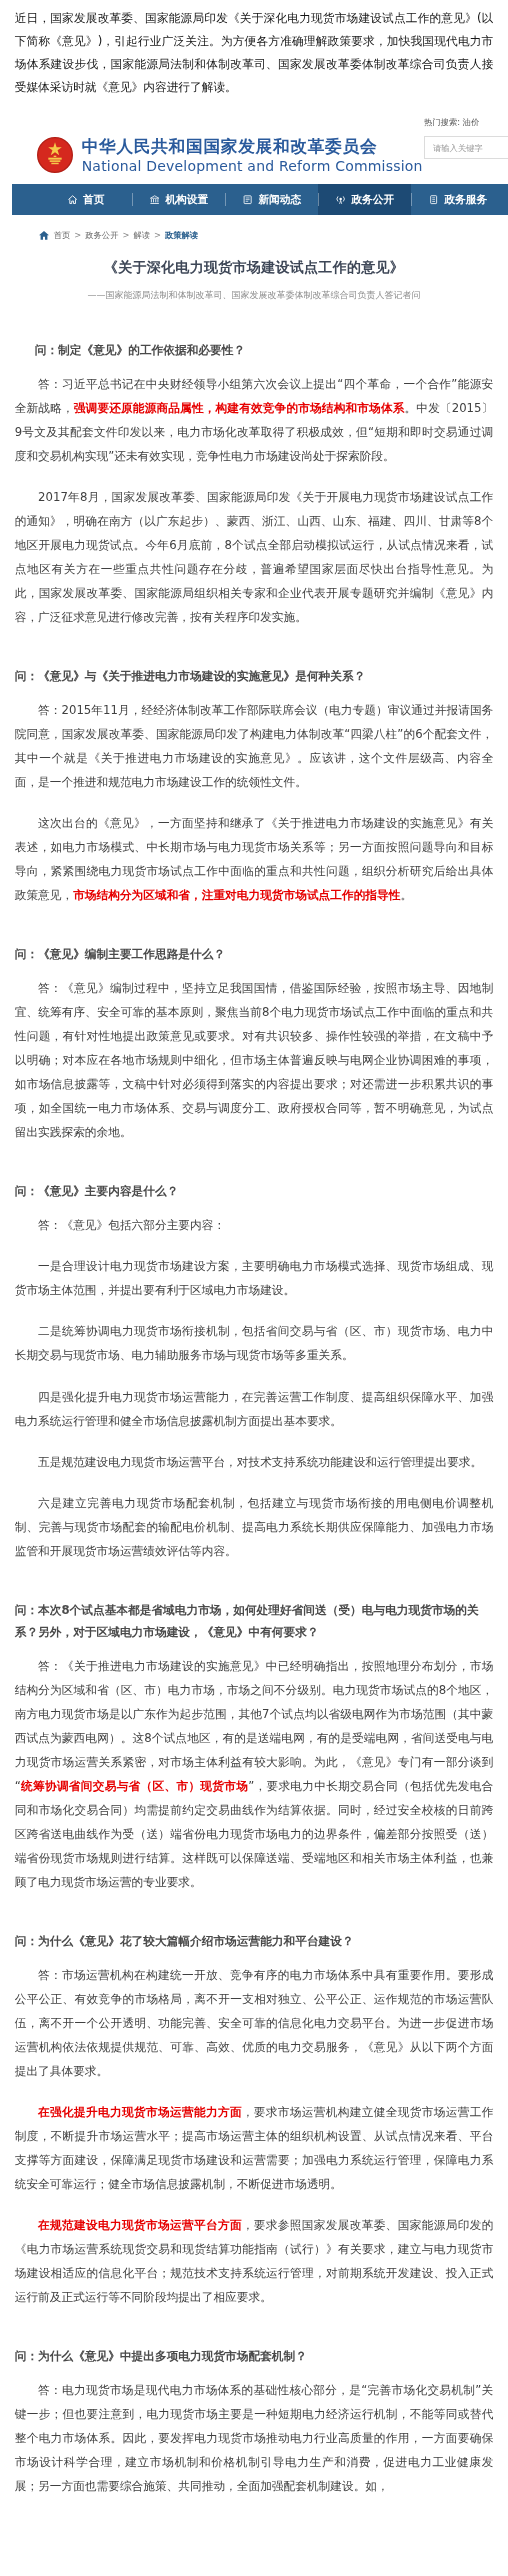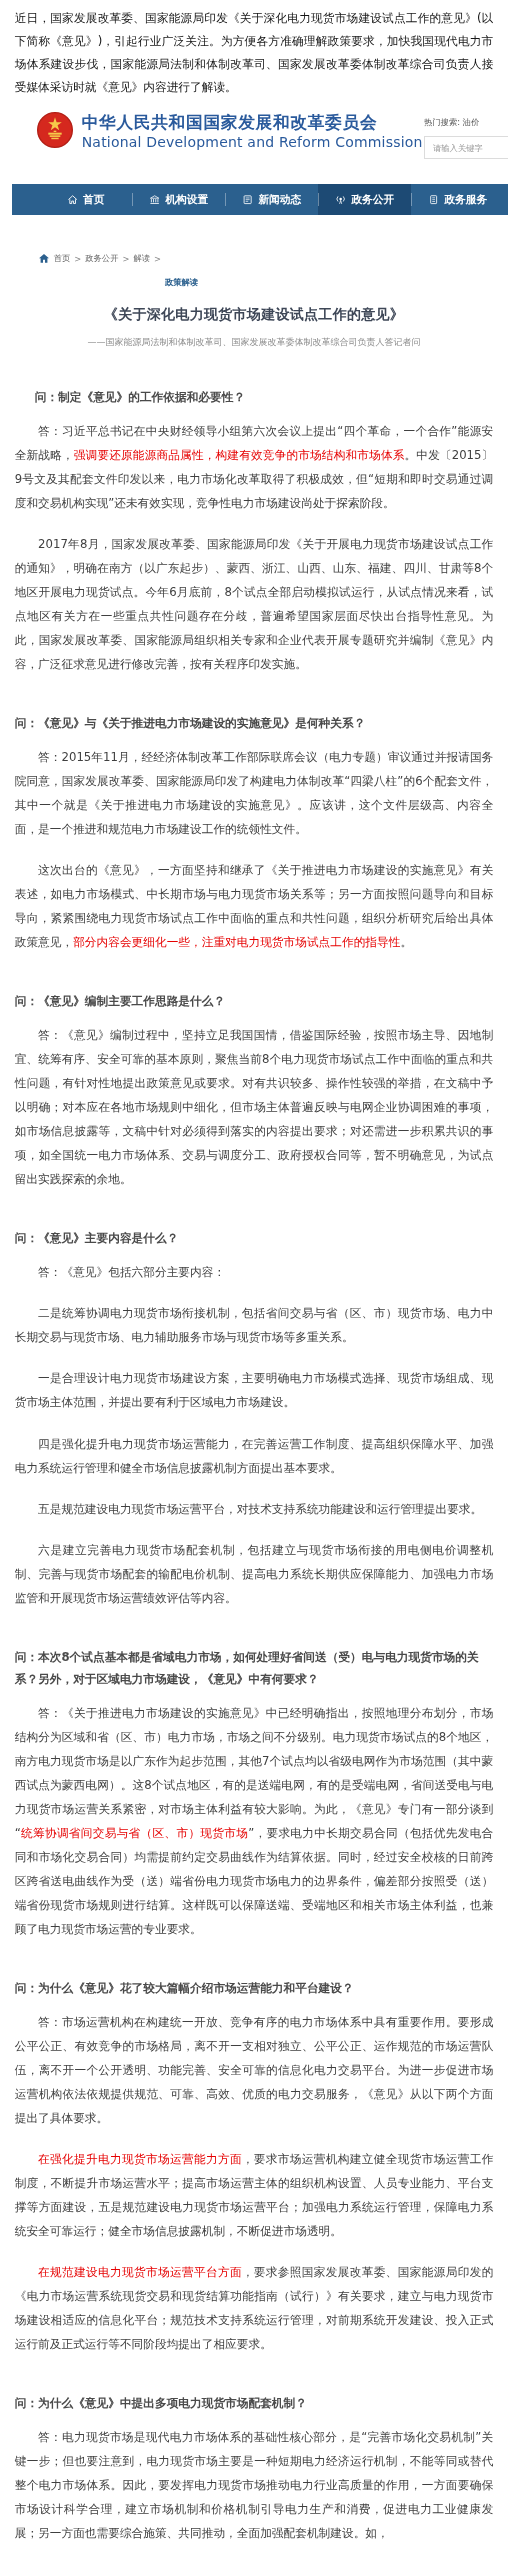--- a/index.html
+++ b/index.html
@@ -14,49 +14,49 @@
   
   .intro{
     padding:6.7px 14.7px 10.7px 14.7px;
     font-size:11.7px;
     line-height:23px;
     color:#161616;
     text-align:justify;
   }
   
   .site-header{position:relative;height:72px;overflow:hidden;margin-top:2.7px;}
-  .logo-wrap{position:absolute;left:37px;top:0;display:flex;align-items:flex-start;}
+  .logo-wrap{position:absolute;left:37px;top:24px;display:flex;align-items:center;}
   .emblem{width:36px;height:36px;flex:0 0 36px;margin-right:8.7px;}
   .site-title-cn{color:#2a5a9c;font-size:16.7px;font-weight:bold;letter-spacing:0.7px;line-height:20px;}
   .site-title-en{color:#2a5a9c;font-size:14px;margin-top:2px;letter-spacing:0.2px;}
   .search-area{position:absolute;left:424px;top:5.3px;width:160px;}
   .hot-search{font-size:8.3px;color:#555;margin-bottom:8px;}
   .search-input{width:147px;height:22.6px;border:0.7px solid #dcdcdc;padding:0 8px;font-size:8.3px;color:#777;background:#fff;outline:none;box-sizing:border-box;}
   .search-input::placeholder{color:#999;}
   
   .nav{margin-left:12px;height:31px;background:#2b608e;display:flex;align-items:stretch;padding-left:27px;}
   .nav-item{width:93px;display:flex;align-items:center;justify-content:center;gap:5.3px;color:#fff;font-size:10.7px;font-weight:bold;position:relative;cursor:pointer;white-space:nowrap;}
   .nav-item+.nav-item::before{content:"";position:absolute;left:0;top:8.7px;bottom:8.7px;width:0.7px;background:rgba(255,255,255,.35);}
   .nav-item.active{background:#1d4a74;}
   .nav-icon{display:flex;align-items:center;}
   
   .breadcrumb{margin:14.7px 0 0 39px;font-size:8.3px;color:#666;display:flex;align-items:center;}
   .breadcrumb .sep{margin:0 4px;color:#888;}
   .crumb{color:#666;text-decoration:none;}
-  .crumb-current{color:#2b608e;font-weight:bold;margin-top:47px;}
+  .crumb-current{color:#2b608e;font-weight:bold;}
   .bc-home-icon{margin-right:4.7px;display:flex;align-items:center;}
   
   .article-title{margin-top:18.7px;text-align:center;font-size:14px;font-weight:bold;color:#3e4757;letter-spacing:0.3px;}
   .article-subtitle{margin-top:11.3px;text-align:center;font-size:9px;color:#8c8c8c;}
   
   .qa-section{padding:10.7px 14.7px 0 14.7px;}
   .question{font-size:11.7px;font-weight:bold;color:#4a4a4a;margin:36px 0 4px 0;line-height:22px;}
   .question:first-child{margin-top:27px;padding-left:20px;}
   .para{font-size:11.7px;line-height:24px;text-align:justify;text-indent:2em;margin:10.7px 0 17.3px 0;color:#404040;}
-  .red{color:#e60000;font-weight:normal;}
+  .red{color:#e60000;font-weight:bold;}
 </style>
 </head>
 <body>
 
 <div class="intro">近日，国家发展改革委、国家能源局印发《关于深化电力现货市场建设试点工作的意见》(以下简称《意见》)，引起行业广泛关注。为方便各方准确理解政策要求，加快我国现代电力市场体系建设步伐，国家能源局法制和体制改革司、国家发展改革委体制改革综合司负责人接受媒体采访时就《意见》内容进行了解读。</div>
 
 <div class="site-header">
   <div class="logo-wrap">
     <span class="emblem">
       <svg width="36" height="36" viewBox="0 0 54 54">
@@ -148,32 +148,32 @@
 
 <div class="article-title">《关于深化电力现货市场建设试点工作的意见》</div>
 <div class="article-subtitle">——国家能源局法制和体制改革司、国家发展改革委体制改革综合司负责人答记者问</div>
 
 <div class="qa-section">
     <div class="question">问：制定《意见》的工作依据和必要性？</div>
     <div class="para"><span>答：习近平总书记在中央财经领导小组第六次会议上提出“四个革命，一个合作”能源安全新战略，</span><span class="red">强调要还原能源商品属性，构建有效竞争的市场结构和市场体系</span><span>。中发〔2015〕9号文及其配套文件印发以来，电力市场化改革取得了积极成效，但“短期和即时交易通过调度和交易机构实现”还未有效实现，竞争性电力市场建设尚处于探索阶段。</span></div>
     <div class="para"><span>2017年8月，国家发展改革委、国家能源局印发《关于开展电力现货市场建设试点工作的通知》，明确在南方（以广东起步）、蒙西、浙江、山西、山东、福建、四川、甘肃等8个地区开展电力现货试点。今年6月底前，8个试点全部启动模拟试运行，从试点情况来看，试点地区有关方在一些重点共性问题存在分歧，普遍希望国家层面尽快出台指导性意见。为此，国家发展改革委、国家能源局组织相关专家和企业代表开展专题研究并编制《意见》内容，广泛征求意见进行修改完善，按有关程序印发实施。</span></div>
     <div class="question">问：《意见》与《关于推进电力市场建设的实施意见》是何种关系？</div>
     <div class="para"><span>答：2015年11月，经经济体制改革工作部际联席会议（电力专题）审议通过并报请国务院同意，国家发展改革委、国家能源局印发了构建电力体制改革“四梁八柱”的6个配套文件，其中一个就是《关于推进电力市场建设的实施意见》。应该讲，这个文件层级高、内容全面，是一个推进和规范电力市场建设工作的统领性文件。</span></div>
-    <div class="para"><span>这次出台的《意见》，一方面坚持和继承了《关于推进电力市场建设的实施意见》有关表述，如电力市场模式、中长期市场与电力现货市场关系等；另一方面按照问题导向和目标导向，紧紧围绕电力现货市场试点工作中面临的重点和共性问题，组织分析研究后给出具体政策意见，</span><span class="red">部分内容会更细化一些，注重对电力现货市场试点工作的指导性</span><span>。</span></div>
+    <div class="para"><span>这次出台的《意见》，一方面坚持和继承了《关于推进电力市场建设的实施意见》有关表述，如电力市场模式、中长期市场与电力现货市场关系等；另一方面按照问题导向和目标导向，紧紧围绕电力现货市场试点工作中面临的重点和共性问题，组织分析研究后给出具体政策意见，</span><span class="red">市场结构分为区域和省，注重对电力现货市场试点工作的指导性</span><span>。</span></div>
     <div class="question">问：《意见》编制主要工作思路是什么？</div>
     <div class="para"><span>答：《意见》编制过程中，坚持立足我国国情，借鉴国际经验，按照市场主导、因地制宜、统筹有序、安全可靠的基本原则，聚焦当前8个电力现货市场试点工作中面临的重点和共性问题，有针对性地提出政策意见或要求。对有共识较多、操作性较强的举措，在文稿中予以明确；对本应在各地市场规则中细化，但市场主体普遍反映与电网企业协调困难的事项，如市场信息披露等，文稿中针对必须得到落实的内容提出要求；对还需进一步积累共识的事项，如全国统一电力市场体系、交易与调度分工、政府授权合同等，暂不明确意见，为试点留出实践探索的余地。</span></div>
     <div class="question">问：《意见》主要内容是什么？</div>
     <div class="para"><span>答：《意见》包括六部分主要内容：</span></div>
+    <div class="para"><span>一是合理设计电力现货市场建设方案，主要明确电力市场模式选择、现货市场组成、现货市场主体范围，并提出要有利于区域电力市场建设。</span></div>
     <div class="para"><span>二是统筹协调电力现货市场衔接机制，包括省间交易与省（区、市）现货市场、电力中长期交易与现货市场、电力辅助服务市场与现货市场等多重关系。</span></div>
-    <div class="para"><span>一是合理设计电力现货市场建设方案，主要明确电力市场模式选择、现货市场组成、现货市场主体范围，并提出要有利于区域电力市场建设。</span></div>
     <div class="para"><span>四是强化提升电力现货市场运营能力，在完善运营工作制度、提高组织保障水平、加强电力系统运行管理和健全市场信息披露机制方面提出基本要求。</span></div>
     <div class="para"><span>五是规范建设电力现货市场运营平台，对技术支持系统功能建设和运行管理提出要求。</span></div>
     <div class="para"><span>六是建立完善电力现货市场配套机制，包括建立与现货市场衔接的用电侧电价调整机制、完善与现货市场配套的输配电价机制、提高电力系统长期供应保障能力、加强电力市场监管和开展现货市场运营绩效评估等内容。</span></div>
     <div class="question">问：本次8个试点基本都是省域电力市场，如何处理好省间送（受）电与电力现货市场的关系？另外，对于区域电力市场建设，《意见》中有何要求？</div>
     <div class="para"><span>答：《关于推进电力市场建设的实施意见》中已经明确指出，按照地理分布划分，市场结构分为区域和省（区、市）电力市场，市场之间不分级别。电力现货市场试点的8个地区，南方电力现货市场是以广东作为起步范围，其他7个试点均以省级电网作为市场范围（其中蒙西试点为蒙西电网）。这8个试点地区，有的是送端电网，有的是受端电网，省间送受电与电力现货市场运营关系紧密，对市场主体利益有较大影响。为此，《意见》专门有一部分谈到“</span><span class="red">统筹协调省间交易与省（区、市）现货市场</span><span>”，要求电力中长期交易合同（包括优先发电合同和市场化交易合同）均需提前约定交易曲线作为结算依据。同时，经过安全校核的日前跨区跨省送电曲线作为受（送）端省份电力现货市场电力的边界条件，偏差部分按照受（送）端省份现货市场规则进行结算。这样既可以保障送端、受端地区和相关市场主体利益，也兼顾了电力现货市场运营的专业要求。</span></div>
     <div class="question">问：为什么《意见》花了较大篇幅介绍市场运营能力和平台建设？</div>
     <div class="para"><span>答：市场运营机构在构建统一开放、竞争有序的电力市场体系中具有重要作用。要形成公平公正、有效竞争的市场格局，离不开一支相对独立、公平公正、运作规范的市场运营队伍，离不开一个公开透明、功能完善、安全可靠的信息化电力交易平台。为进一步促进市场运营机构依法依规提供规范、可靠、高效、优质的电力交易服务，《意见》从以下两个方面提出了具体要求。</span></div>
-    <div class="para"><span class="red">在强化提升电力现货市场运营能力方面</span><span>，要求市场运营机构建立健全现货市场运营工作制度，不断提升市场运营水平；提高市场运营主体的组织机构设置、人员专业能力、平台支撑等方面建设，五是规范建设电力现货市场运营平台；加强电力系统运行管理，保障电力系统安全可靠运行；健全市场信息披露机制，不断促进市场透明。</span></div>
+    <div class="para"><span class="red">在强化提升电力现货市场运营能力方面</span><span>，要求市场运营机构建立健全现货市场运营工作制度，不断提升市场运营水平；提高市场运营主体的组织机构设置、从试点情况来看、平台支撑等方面建设，保障满足现货市场建设和运营需要；加强电力系统运行管理，保障电力系统安全可靠运行；健全市场信息披露机制，不断促进市场透明。</span></div>
     <div class="para"><span class="red">在规范建设电力现货市场运营平台方面</span><span>，要求参照国家发展改革委、国家能源局印发的《电力市场运营系统现货交易和现货结算功能指南（试行）》有关要求，建立与电力现货市场建设相适应的信息化平台；规范技术支持系统运行管理，对前期系统开发建设、投入正式运行前及正式运行等不同阶段均提出了相应要求。</span></div>
     <div class="question">问：为什么《意见》中提出多项电力现货市场配套机制？</div>
     <div class="para"><span>答：电力现货市场是现代电力市场体系的基础性核心部分，是“完善市场化交易机制”关键一步；但也要注意到，电力现货市场主要是一种短期电力经济运行机制，不能等同或替代整个电力市场体系。因此，要发挥电力现货市场推动电力行业高质量的作用，一方面要确保市场设计科学合理，建立市场机制和价格机制引导电力生产和消费，促进电力工业健康发展；另一方面也需要综合施策、共同推动，全面加强配套机制建设。如，</span></div>
   </div>
 
 
 </body></html>

